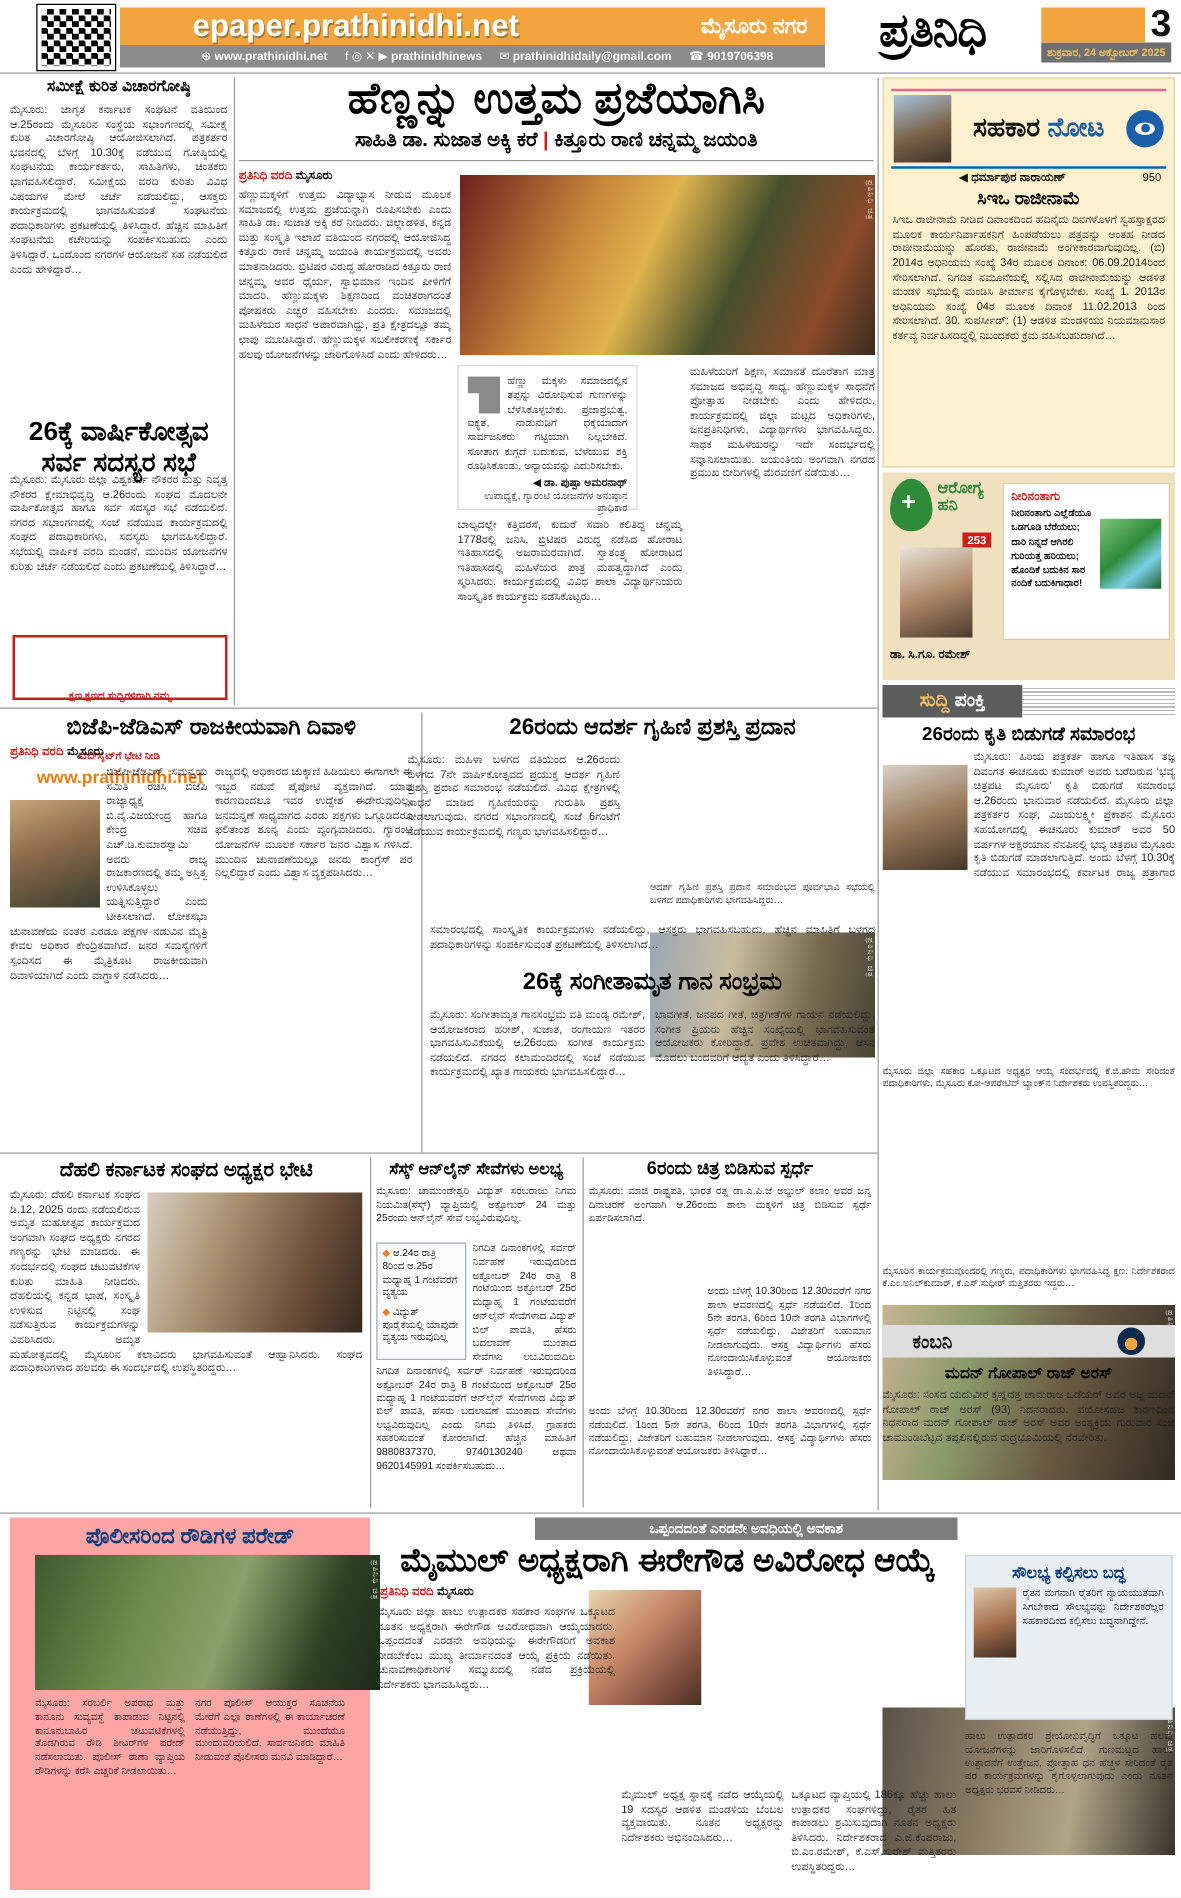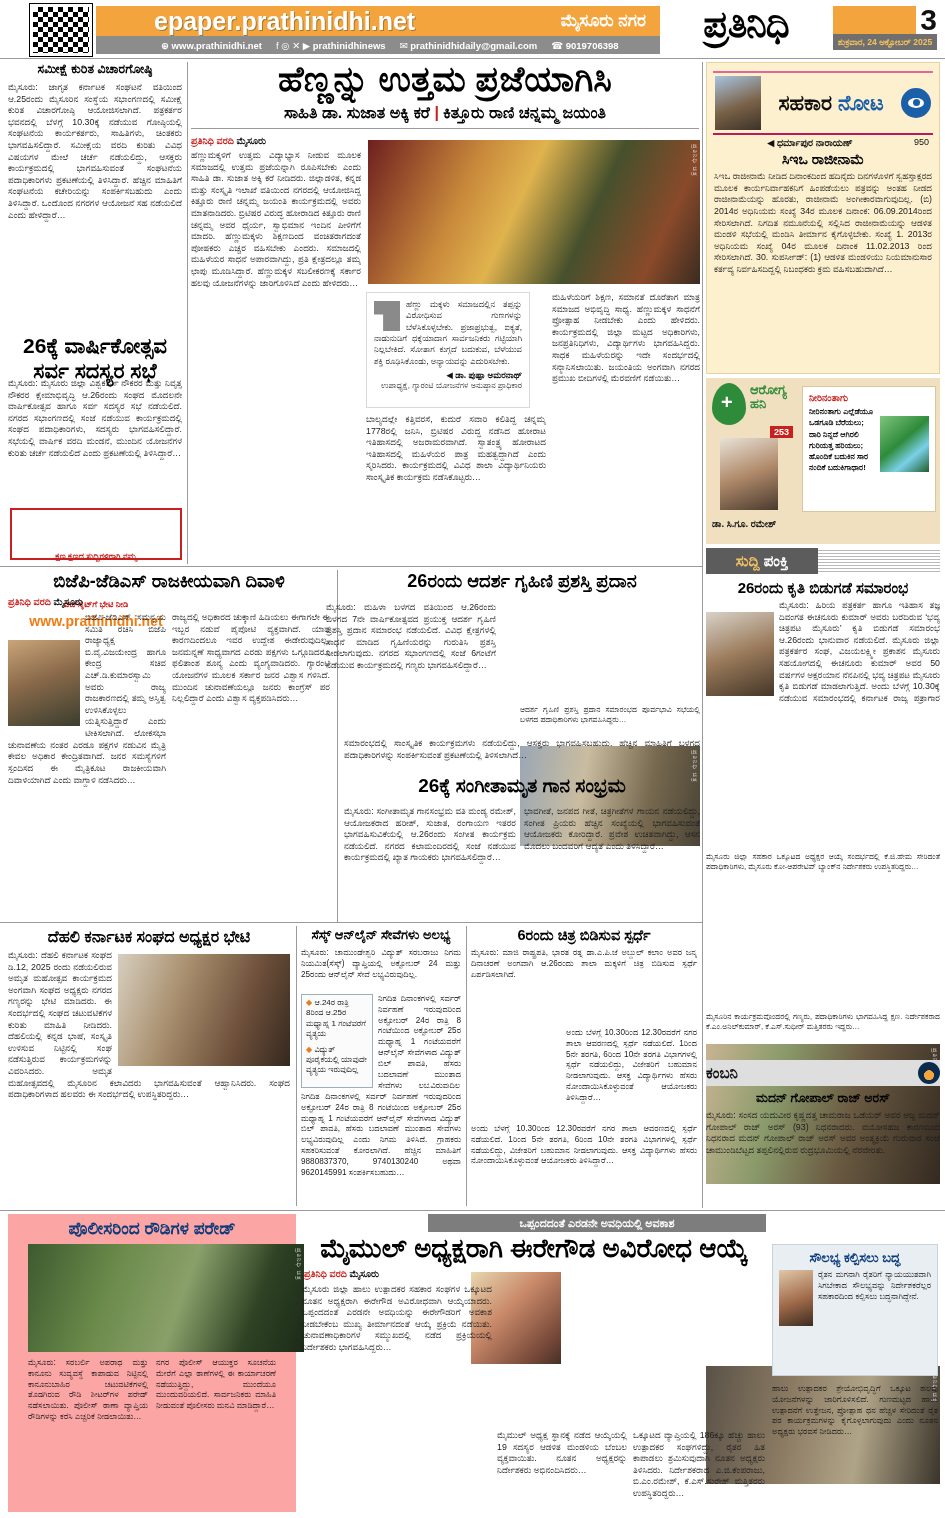--- a/index.html
+++ b/index.html
@@ -42,26 +42,26 @@
   .promo-box { border:2px solid #c9201d; text-align:center; padding:4px 2px; }
   .promo-box .line { color:#c9201d; font-size:8.4px; font-weight:bold; line-height:1.3;margin-top:37px; }
   .promo-box .url { color:#ef7d13; font-size:14px; font-weight:bold; margin-top:3px; }
   .quote-box { background:#fff; border:1px solid #d8d8d8; padding:6px 7px 4px 7px; }
   .quote-mark { float:left; width:26px; height:30px; background:#8a8a8a; margin:2px 6px 2px 0;
     clip-path:polygon(0 0,100% 0,100% 100%,35% 100%,35% 45%,0 45%); }
   .quote-text { font-size:8.4px; line-height:1.35; text-align:justify; color:#222; }
   .quote-attr { font-size:8.6px; font-weight:bold; text-align:right; margin-top:3px; }
   .quote-role { font-size:8px; text-align:right; color:#333; }
   .sah-box { background:#fdf0cf; border:1px solid #e6d3a1; }
-  .sah-title-row { border-top:2px solid #e2679b; border-bottom:2px solid #be185d; }
+  .sah-title-row { border-top:2px solid #e2679b; border-bottom:2px solid #0369a1; }
   .aro-box { background:#f0e0bf; }
   .poem-card { background:#fff; border:1px solid #d9c79b; }
   .suddi-bar { background:#5c5c5c; color:#fff; font-weight:bold; font-size:15px; text-align:center; line-height:26px; }
   .suddi-lines { background:repeating-linear-gradient(#fff 0 2px,#b9b9b9 2px 3px); }
-  .kambani-bar { background:#dedede; display:flex; align-items:center; justify-content:space-between; padding:0 0; }
+  .kambani-bar { background:#dedede; display:flex; align-items:center; justify-content:space-between; padding:0 24px; }
   .lamp { width:22px; height:22px; border-radius:50%; background:radial-gradient(circle at 50% 60%,#f4a43c 0 28%,#0b2b4d 30% 100%); }
   .blue-head { color:#0b3b7a; font-weight:bold; text-align:center; }
   .kicker { background:#7d7d7d; color:#fff; font-size:11px; font-weight:bold; text-align:center; line-height:18px; }
   .bullet-box { border:1px solid #9db0b8; padding:3px 4px; background:#fbfbfb; }
   .bullet-box .bi { font-size:8px; line-height:1.3; margin-bottom:5px; }
   .bullet-box .bi::before { content:"◆ "; color:#e67e22; }
   .eye-logo { width:30px; height:30px; border-radius:50%; background:#1a5fa8; position:relative; }
   .eye-logo::after { content:""; position:absolute; left:7px; top:10px; width:16px; height:10px; background:#fff; border-radius:50%; }
   .eye-logo::before { content:""; position:absolute; left:12px; top:11px; width:7px; height:7px; background:#1a5fa8; border-radius:50%; z-index:1; }
   .drop { width:34px; height:42px; background:#2e8b3a; border-radius:50% 50% 50% 50%/60% 60% 40% 40%; position:relative; }
@@ -121,21 +121,21 @@
   </div>
   <div class="abs rule-h" style="left:191px;top:128px;width:508px;"></div>
   <div class="abs byline" style="left:191px;top:135px;width:200px;">
     <span class="red">ಪ್ರತಿನಿಧಿ ವರದಿ</span>
     <span>ಮೈಸೂರು</span>
   </div>
   <div class="abs t" style="left:191px;top:150px;width:170px;height:410px;">ಹೆಣ್ಣುಮಕ್ಕಳಿಗೆ ಉತ್ತಮ ವಿದ್ಯಾಭ್ಯಾಸ ನೀಡುವ ಮೂಲಕ ಸಮಾಜದಲ್ಲಿ ಉತ್ತಮ ಪ್ರಜೆಯನ್ನಾಗಿ ರೂಪಿಸಬೇಕು ಎಂದು ಸಾಹಿತಿ ಡಾ. ಸುಜಾತ ಅಕ್ಕಿ ಕರೆ ನೀಡಿದರು. ಜಿಲ್ಲಾಡಳಿತ, ಕನ್ನಡ ಮತ್ತು ಸಂಸ್ಕೃತಿ ಇಲಾಖೆ ವತಿಯಿಂದ ನಗರದಲ್ಲಿ ಆಯೋಜಿಸಿದ್ದ ಕಿತ್ತೂರು ರಾಣಿ ಚನ್ನಮ್ಮ ಜಯಂತಿ ಕಾರ್ಯಕ್ರಮದಲ್ಲಿ ಅವರು ಮಾತನಾಡಿದರು. ಬ್ರಿಟಿಷರ ವಿರುದ್ಧ ಹೋರಾಡಿದ ಕಿತ್ತೂರು ರಾಣಿ ಚನ್ನಮ್ಮ ಅವರ ಧೈರ್ಯ, ಸ್ವಾಭಿಮಾನ ಇಂದಿನ ಪೀಳಿಗೆಗೆ ಮಾದರಿ. ಹೆಣ್ಣುಮಕ್ಕಳು ಶಿಕ್ಷಣದಿಂದ ವಂಚಿತರಾಗದಂತೆ ಪೋಷಕರು ಎಚ್ಚರ ವಹಿಸಬೇಕು ಎಂದರು. ಸಮಾಜದಲ್ಲಿ ಮಹಿಳೆಯರ ಸಾಧನೆ ಅಪಾರವಾಗಿದ್ದು, ಪ್ರತಿ ಕ್ಷೇತ್ರದಲ್ಲೂ ತಮ್ಮ ಛಾಪು ಮೂಡಿಸಿದ್ದಾರೆ. ಹೆಣ್ಣುಮಕ್ಕಳ ಸಬಲೀಕರಣಕ್ಕೆ ಸರ್ಕಾರ ಹಲವು ಯೋಜನೆಗಳನ್ನು ಜಾರಿಗೊಳಿಸಿದೆ ಎಂದು ಹೇಳಿದರು…</div>
   <div class="abs photo" style="left:368px;top:140px;width:332px;height:144px;background:linear-gradient(115deg,#6e1f1f 0%,#c9893b 30%,#e0b34e 45%,#46502c 65%,#8a4a2a 85%,#3a2b20 100%);">
     <span class="vcredit">ಪ್ರತಿನಿಧಿ ಚಿತ್ರ</span>
   </div>
-  <div class="abs quote-box" style="left:366px;top:292px;width:164px;height:116px;">
+  <div class="abs quote-box" style="left:366px;top:292px;width:144px;height:116px;">
     <div class="quote-mark"></div>
     <div class="quote-text">ಹೆಣ್ಣು ಮಕ್ಕಳು ಸಮಾಜದಲ್ಲಿನ ತಪ್ಪನ್ನು ವಿರೋಧಿಸುವ ಗುಣಗಳನ್ನು ಬೆಳೆಸಿಕೊಳ್ಳಬೇಕು. ಪ್ರಜಾಪ್ರಭುತ್ವ, ಐಕ್ಯತೆ, ನಾಡುನುಡಿಗೆ ಧಕ್ಕೆಯಾದಾಗ ಸಾರ್ವಜನಿಕರು ಗಟ್ಟಿಯಾಗಿ ನಿಲ್ಲಬೇಕಿದೆ. ಸೋತಾಗ ಕುಗ್ಗದೆ ಬದುಕುವ, ಬೆಳೆಯುವ ಶಕ್ತಿ ರೂಢಿಸಿಕೊಂಡು, ಅನ್ಯಾಯವನ್ನು ಎದುರಿಸಬೇಕು.</div>
     <div class="quote-attr">◀ ಡಾ. ಪುಷ್ಪಾ ಅಮರನಾಥ್</div>
     <div class="quote-role">ಉಪಾಧ್ಯಕ್ಷೆ, ಗ್ಯಾರಂಟಿ ಯೋಜನೆಗಳ ಅನುಷ್ಠಾನ ಪ್ರಾಧಿಕಾರ</div>
   </div>
   <div class="abs t" style="left:366px;top:414px;width:180px;height:146px;">ಬಾಲ್ಯದಲ್ಲೇ ಕತ್ತಿವರಸೆ, ಕುದುರೆ ಸವಾರಿ ಕಲಿತಿದ್ದ ಚನ್ನಮ್ಮ 1778ರಲ್ಲಿ ಜನಿಸಿ, ಬ್ರಿಟಿಷರ ವಿರುದ್ಧ ನಡೆಸಿದ ಹೋರಾಟ ಇತಿಹಾಸದಲ್ಲಿ ಅಜರಾಮರವಾಗಿದೆ. ಸ್ವಾತಂತ್ರ್ಯ ಹೋರಾಟದ ಇತಿಹಾಸದಲ್ಲಿ ಮಹಿಳೆಯರ ಪಾತ್ರ ಮಹತ್ವದ್ದಾಗಿದೆ ಎಂದು ಸ್ಮರಿಸಿದರು. ಕಾರ್ಯಕ್ರಮದಲ್ಲಿ ವಿವಿಧ ಶಾಲಾ ವಿದ್ಯಾರ್ಥಿನಿಯರು ಸಾಂಸ್ಕೃತಿಕ ಕಾರ್ಯಕ್ರಮ ನಡೆಸಿಕೊಟ್ಟರು…</div>
   <div class="abs t" style="left:552px;top:292px;width:148px;height:268px;">ಮಹಿಳೆಯರಿಗೆ ಶಿಕ್ಷಣ, ಸಮಾನತೆ ದೊರೆತಾಗ ಮಾತ್ರ ಸಮಾಜದ ಅಭಿವೃದ್ಧಿ ಸಾಧ್ಯ. ಹೆಣ್ಣುಮಕ್ಕಳ ಸಾಧನೆಗೆ ಪ್ರೋತ್ಸಾಹ ನೀಡಬೇಕು ಎಂದು ಹೇಳಿದರು. ಕಾರ್ಯಕ್ರಮದಲ್ಲಿ ಜಿಲ್ಲಾ ಮಟ್ಟದ ಅಧಿಕಾರಿಗಳು, ಜನಪ್ರತಿನಿಧಿಗಳು, ವಿದ್ಯಾರ್ಥಿಗಳು ಭಾಗವಹಿಸಿದ್ದರು. ಸಾಧಕ ಮಹಿಳೆಯರನ್ನು ಇದೇ ಸಂದರ್ಭದಲ್ಲಿ ಸನ್ಮಾನಿಸಲಾಯಿತು. ಜಯಂತಿಯ ಅಂಗವಾಗಿ ನಗರದ ಪ್ರಮುಖ ಬೀದಿಗಳಲ್ಲಿ ಮೆರವಣಿಗೆ ನಡೆಯಿತು…</div>
   <div class="abs t" style="left:552px;top:414px;width:148px;height:0;"></div>
   <div class="abs t" style="left:191px;top:470px;width:170px;height:0;"></div>
 

